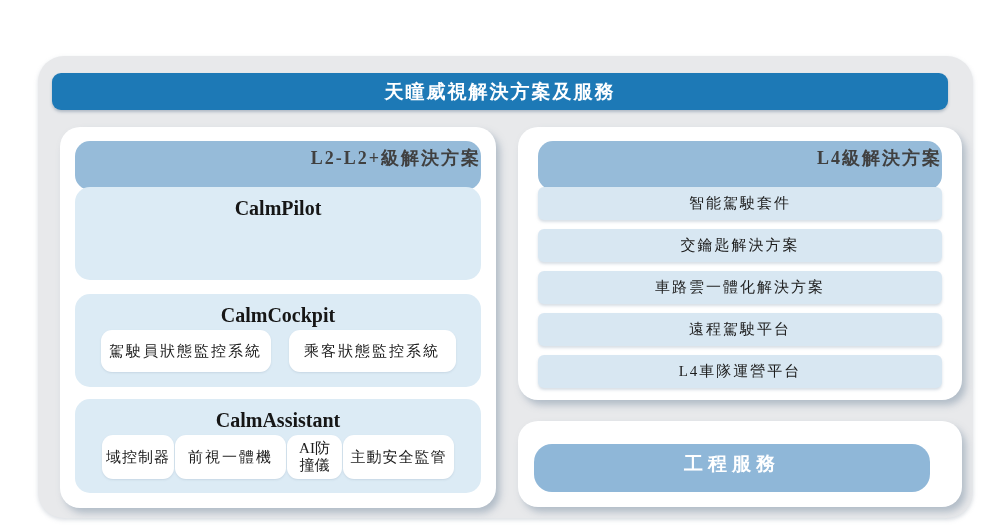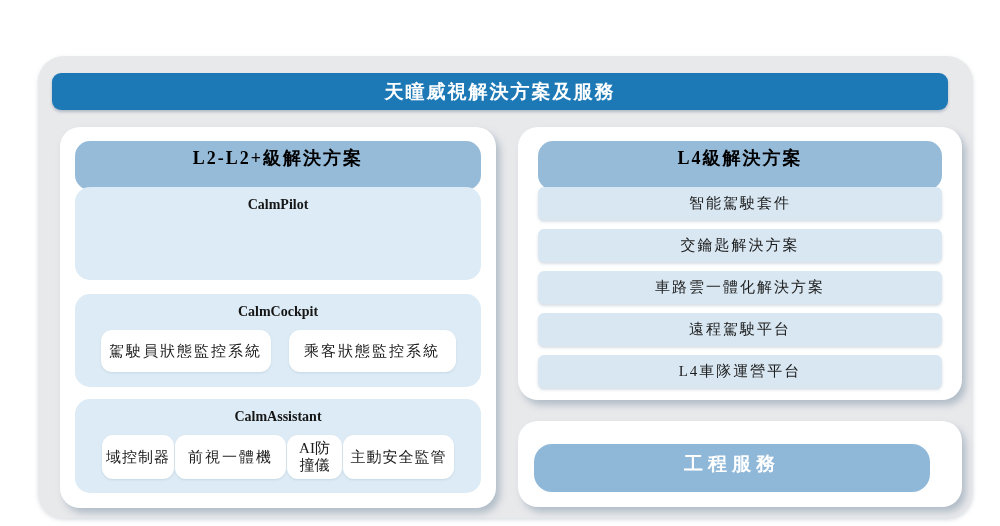--- a/index.html
+++ b/index.html
@@ -48,46 +48,46 @@
   }
   .card-left  { left: 60px;  top: 91px;  width: 436px; height: 381px; }
   .card-right { left: 518px; top: 91px;  width: 444px; height: 273px; }
   .card-services { left: 518px; top: 385px; width: 444px; height: 86px; }
 
   .panel-header {
     position: absolute;
     height: 49px;
     background: #96bbd9;
     border-radius: 15px;
-    color: #000000;
+    color: #404040;
     font-weight: bold;
     font-size: 18px;
     letter-spacing: 2px;
-    text-align: center;
+    text-align: right;
     line-height: 34px;
   }
   .card-left .panel-header  { left: 15px; top: 14px; width: 406px; }
   .card-right .panel-header { left: 20px; top: 14px; width: 404px; }
 
   .group {
     position: absolute;
     left: 15px;
     width: 406px;
     background: #dcebf5;
     border-radius: 15px;
   }
   .group-1 { top: 60px;  height: 93px; }
   .group-2 { top: 167px; height: 93px; }
   .group-3 { top: 272px; height: 94px; }
 
   .group-title {
     margin-top: 10px;
     text-align: center;
     font-weight: bold;
-    font-size: 14px;
+    font-size: 20px;
     color: #161616;
   }
 
   .group-items {
     position: absolute;
     left: 0; right: 0;
     top: 36px;
     display: flex;
     justify-content: center;
     gap: 18px;

